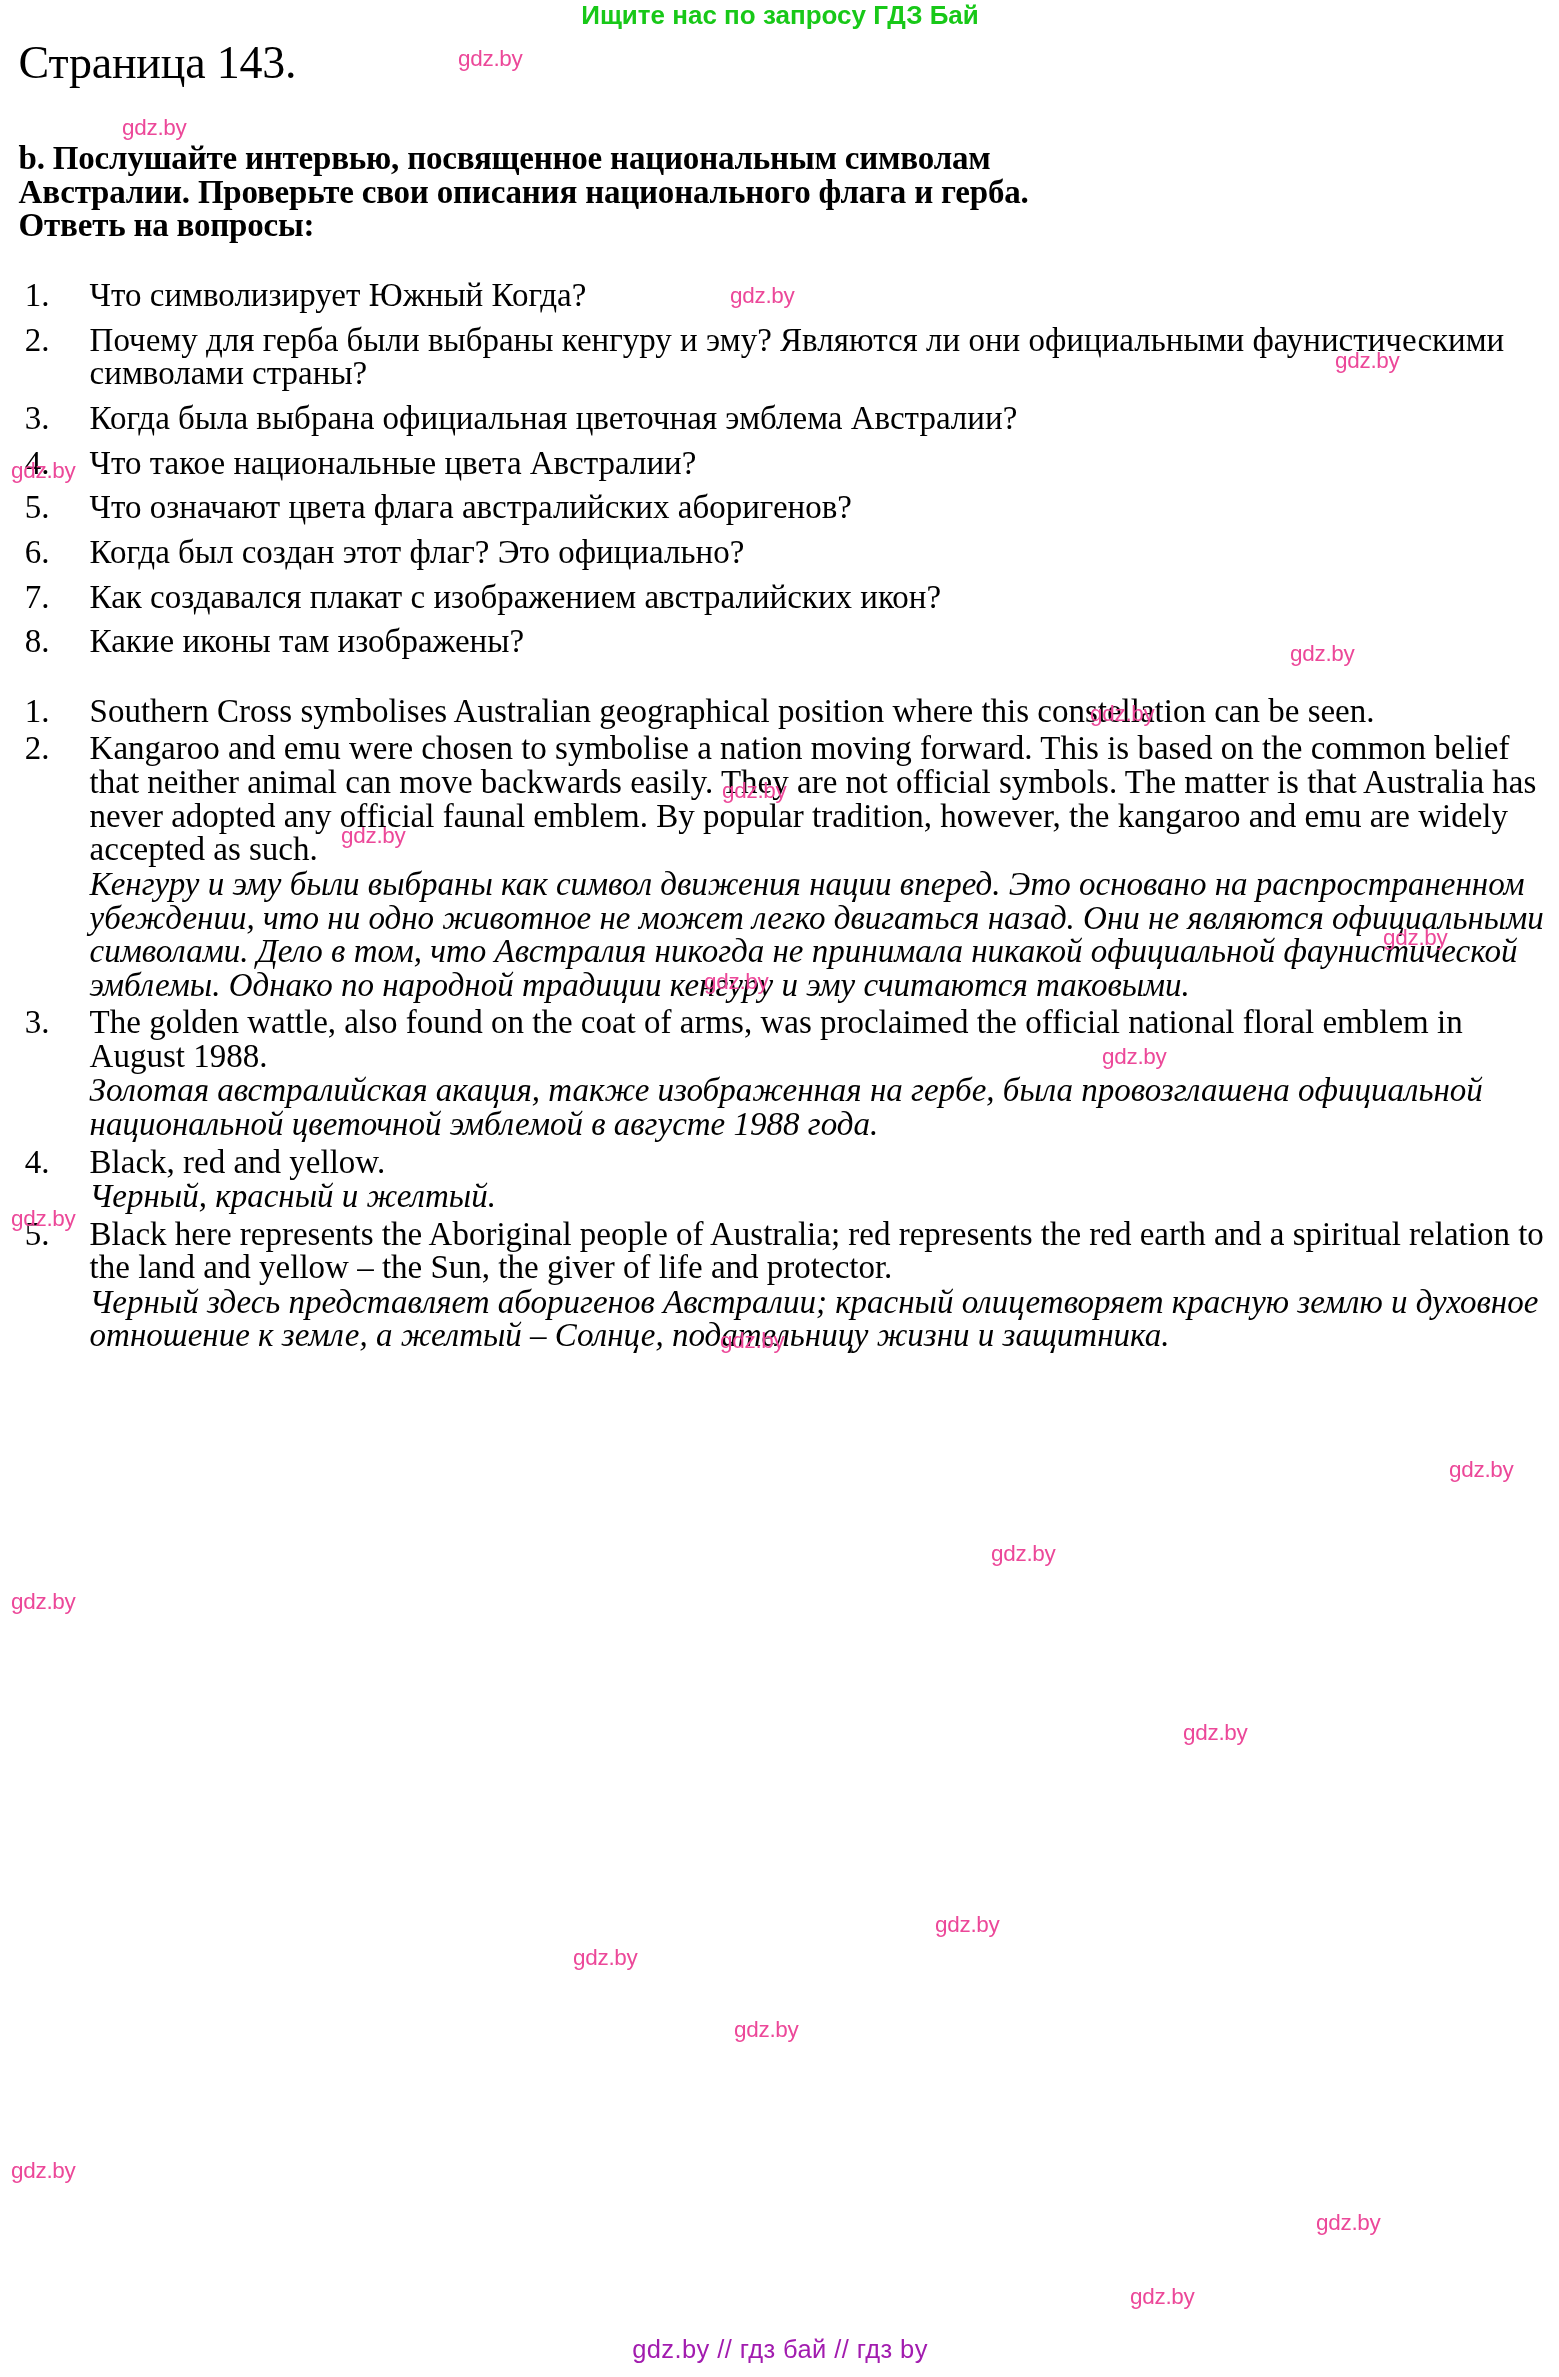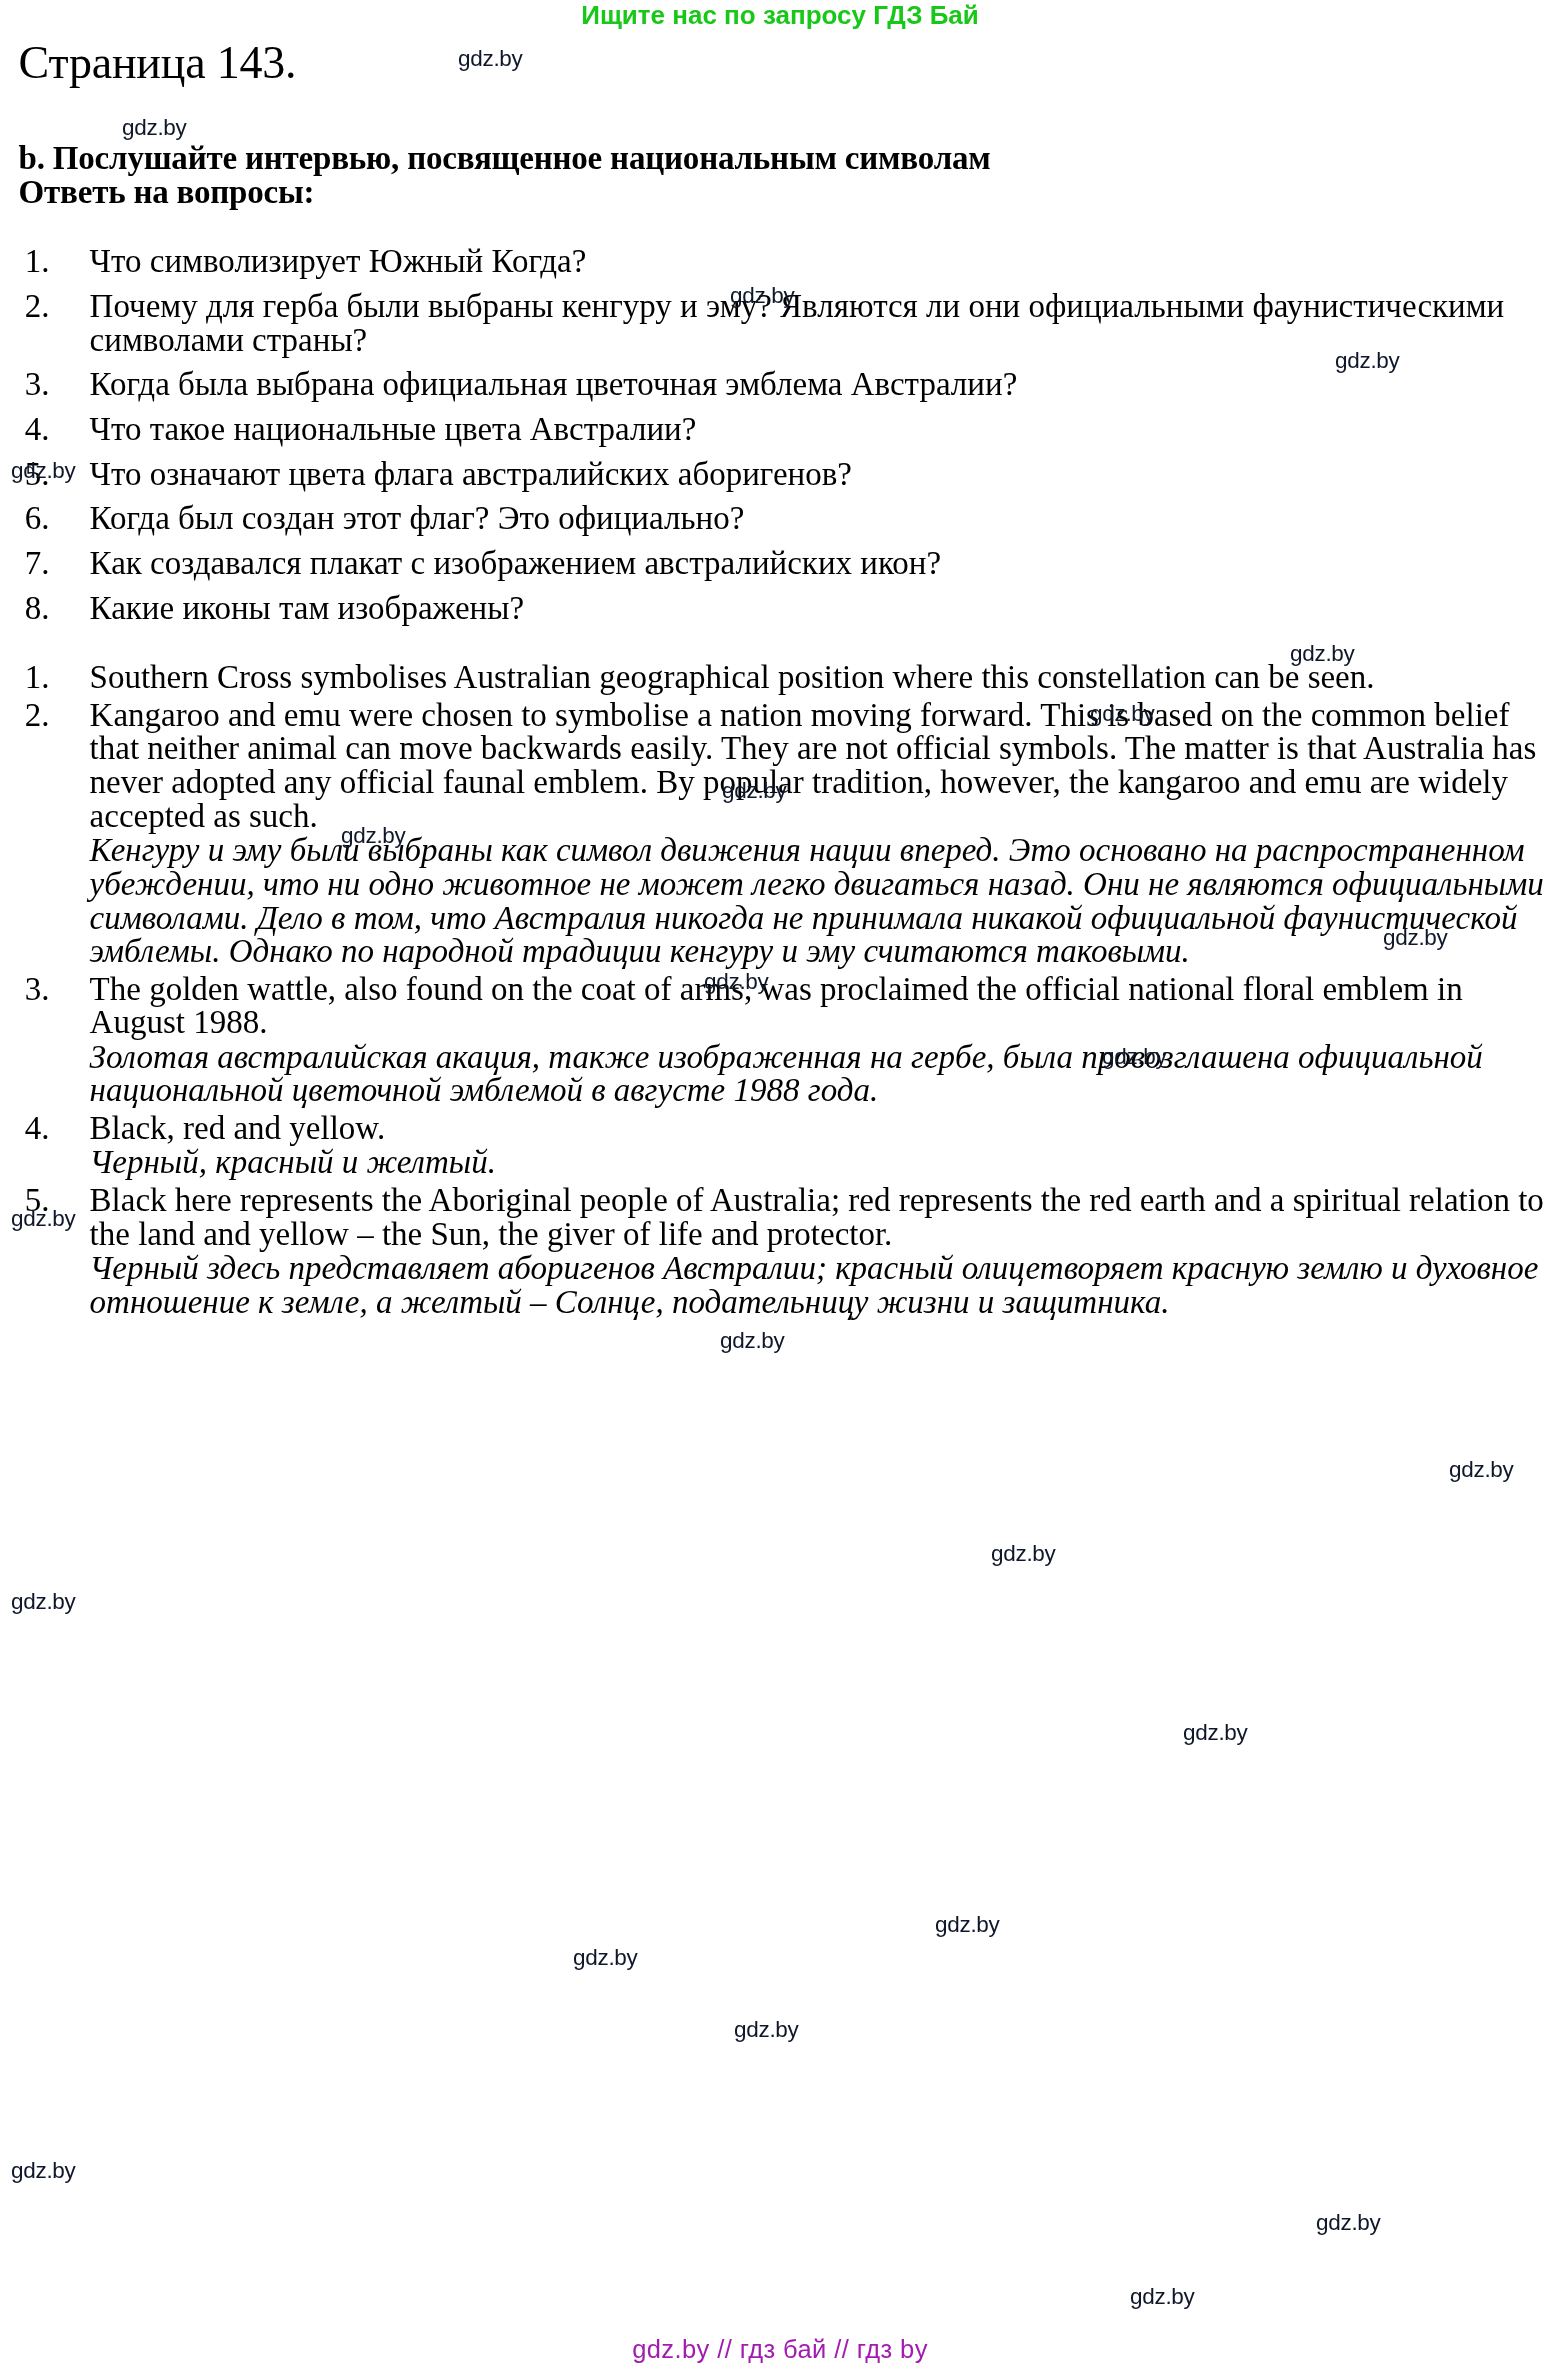--- a/index.html
+++ b/index.html
@@ -14,21 +14,21 @@
     font-family: "Liberation Serif", "DejaVu Serif", serif;
     color: #000000;
     overflow: hidden;
   }
 
   
   .wm {
     position: absolute;
     font-family: "Liberation Sans", sans-serif;
     font-size: 22.5px;
-    color: #0f172a;
+    color: #ec4899;
     white-space: nowrap;
     letter-spacing: -0.3px;
     z-index: 5;
     pointer-events: none;
   }
 
   
   .promo {
     position: absolute;
     top: 0px;
@@ -133,20 +133,21 @@
 <body>
 
 <div class="promo" style="color: rgb(24, 200, 24);">Ищите нас по запросу ГДЗ Бай</div>
 
 <div class="page-title">Страница 143.</div>
 
 <div class="content">
 
   <div class="intro">
     <span class="ln">b. Послушайте интервью, посвященное национальным символам</span>
+    <span class="ln">Австралии. Проверьте свои описания национального флага и герба.</span>
     <span class="ln">Ответь на вопросы:</span>
   </div>
 
   <ul class="q-list">
     <li>
       <span class="num">1.</span>
       <span class="txt">Что символизирует Южный Когда?</span>
     </li>
     <li>
       <span class="num">2.</span>

